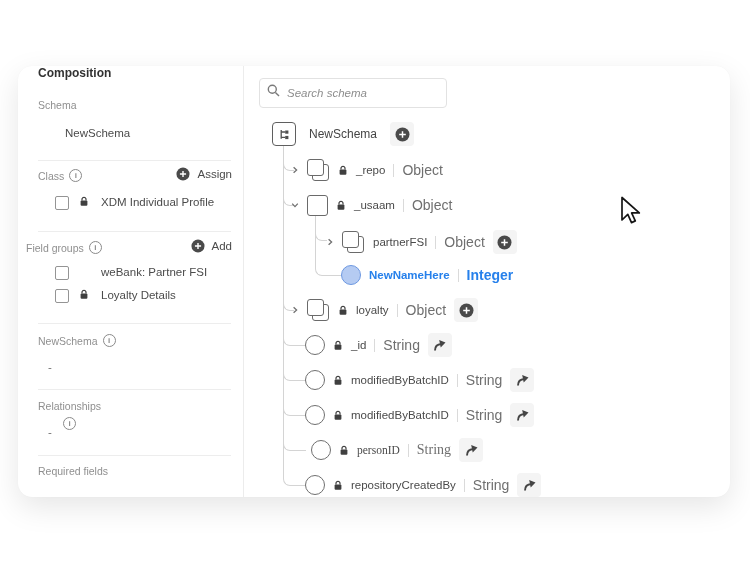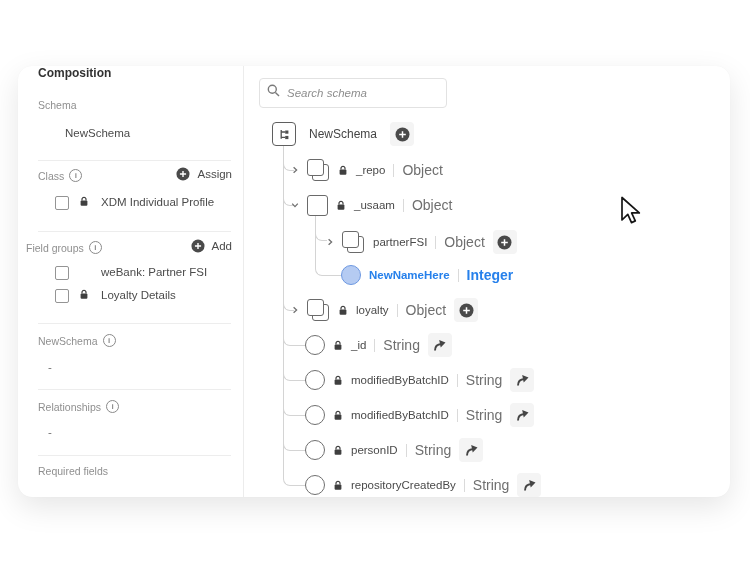--- a/index.html
+++ b/index.html
@@ -137,21 +137,21 @@
     <div class="hr" style="top:257px;"></div>
 
     <div class="lp-abs lp-label" style="left:20px;top:268px;">
       <span>NewSchema</span>
         <span class="info-icon">i</span>
     </div>
     <div class="lp-abs lp-dash" style="left:30px;top:295px;">-</div>
 
     <div class="hr" style="top:323px;"></div>
 
-    <div class="lp-abs lp-label" style="left:20px;top:334px;">
+    <div class="lp-abs lp-label" style="left:20px;top:334px;flex-direction:column;">
       <span>Relationships</span>
         <span class="info-icon">i</span>
     </div>
     <div class="lp-abs lp-dash" style="left:30px;top:360px;">-</div>
 
     <div class="hr" style="top:389px;"></div>
 
     <div class="lp-abs lp-label" style="left:20px;top:399px;">
       <span>Required fields</span>
     </div>
@@ -339,21 +339,21 @@
           <span class="row-name">modifiedByBatchID</span>
           <span class="row-sep"></span>
           <span class="row-type">String</span>
           <span class="mini-btn">
             <svg width="13" height="13" viewBox="0 0 13 13">
               <path d="M2 11.5 C2 7.3 4.2 5.3 8.3 5" fill="none" stroke="#454545" stroke-width="1.9"></path>
               <path d="M6.2 1 L12.5 3.6 L7.7 8.4 Z" fill="#454545"></path>
             </svg>
           </span>
         </div>
-        <div class="tree-row" style="top: 372px; left: 61px;">
+        <div class="tree-row" style="top: 372px; left: 67px; font-family: Liberation Serif, serif;">
           <span class="circle"></span>
           <span class="lock">
             <svg width="10" height="11" viewBox="0 0 10 11">
               <path d="M3 4.6 V3.3 a2 2 0 0 1 4 0 V4.6" fill="none" stroke="#3f3f3f" stroke-width="1.2"></path>
               <rect x="1.6" y="4.6" width="6.8" height="5.2" rx="1" fill="#3f3f3f"></rect>
             </svg>
           </span>
           <span class="row-name">personID</span>
           <span class="row-sep"></span>
           <span class="row-type">String</span>

